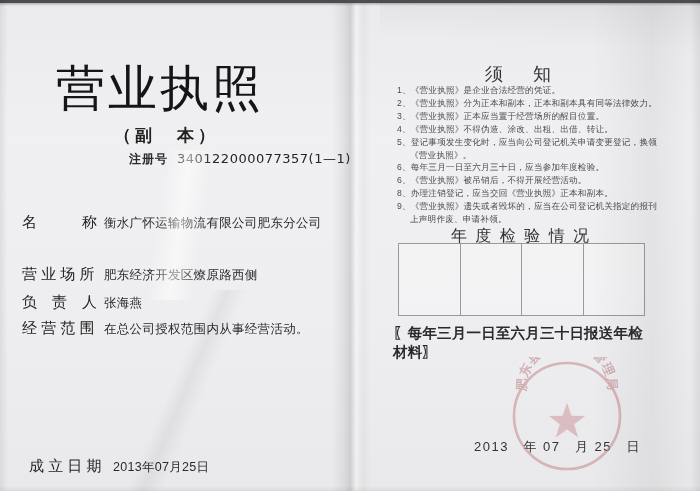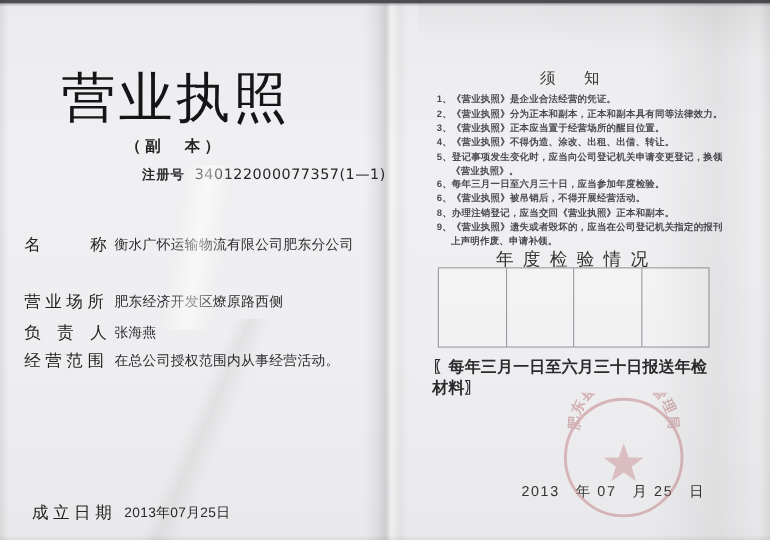--- a/index.html
+++ b/index.html
@@ -29,47 +29,47 @@
     background:linear-gradient(183deg,rgba(0,0,0,.05),transparent 70%);}
   .artifact{pointer-events:none;}
 
   
   .title{
     position:absolute;left:52px;top:52px;margin:4px;
     font-size:49px;font-weight:400;letter-spacing:3px;color:#151517;
   }
   .subtitle{
     position:absolute;left:114px;top:124px;
-    font-size:14px;font-weight:600;letter-spacing:4px;color:#222;
+    font-size:17px;font-weight:600;letter-spacing:4px;color:#222;
   }
   .regline{position:absolute;left:129px;top:151px;font-size:12px;}
   .reg-label{font-weight:700;color:#2a2a2c;letter-spacing:1px;}
   .reg-number{margin-left:9px;font-size:13px;color:#242426;letter-spacing:.5px;font-family:"DejaVu Sans",sans-serif;}
 
   .field{position:absolute;left:22px;white-space:nowrap;}
   .f-label{display:inline-block;width:82px;font-size:15px;font-weight:500;color:#222;vertical-align:top;}
   .f-value{font-size:12.5px;color:#2a2a2c;letter-spacing:.3px;}
   .field-name{top:213px;}
   .field-place{top:265px;}
   .field-person{top:293px;}
   .field-scope{top:319px;}
   .field-establish{top:457px;left:29px;}
   .field-establish .f-label{width:84px;}
 
   
   .notice-title{
     position:absolute;left:396px;top:62px;width:250px;
-    text-align:center;font-size:14px;font-weight:500;letter-spacing:6px;color:#333;
+    text-align:center;font-size:18px;font-weight:500;letter-spacing:6px;color:#333;
   }
   .notice-list{
     position:absolute;left:397px;top:84px;width:262px;
     margin:0;padding:0;list-style:none;
     font-size:8.6px;line-height:12.9px;color:#4c4c50;letter-spacing:.2px;
   }
-  .notice-list li{padding-left:13px;text-indent:-13px;margin:0;font-weight:bold;}
+  .notice-list li{padding-left:13px;text-indent:-13px;margin:0;}
   .annual-title{
     position:absolute;left:396px;top:226px;width:250px;
     text-align:center;font-size:16px;font-weight:500;letter-spacing:2px;color:#333;
   }
   .annual-table{
     position:absolute;left:398px;top:243px;width:245px;height:71px;
     display:flex;border:1px solid #9a9a9e;background:rgba(255,255,255,.25);
   }
   .annual-cell{flex:1;border-right:1px solid #9a9a9e;}
   .annual-cell:last-child{border-right:none;}

